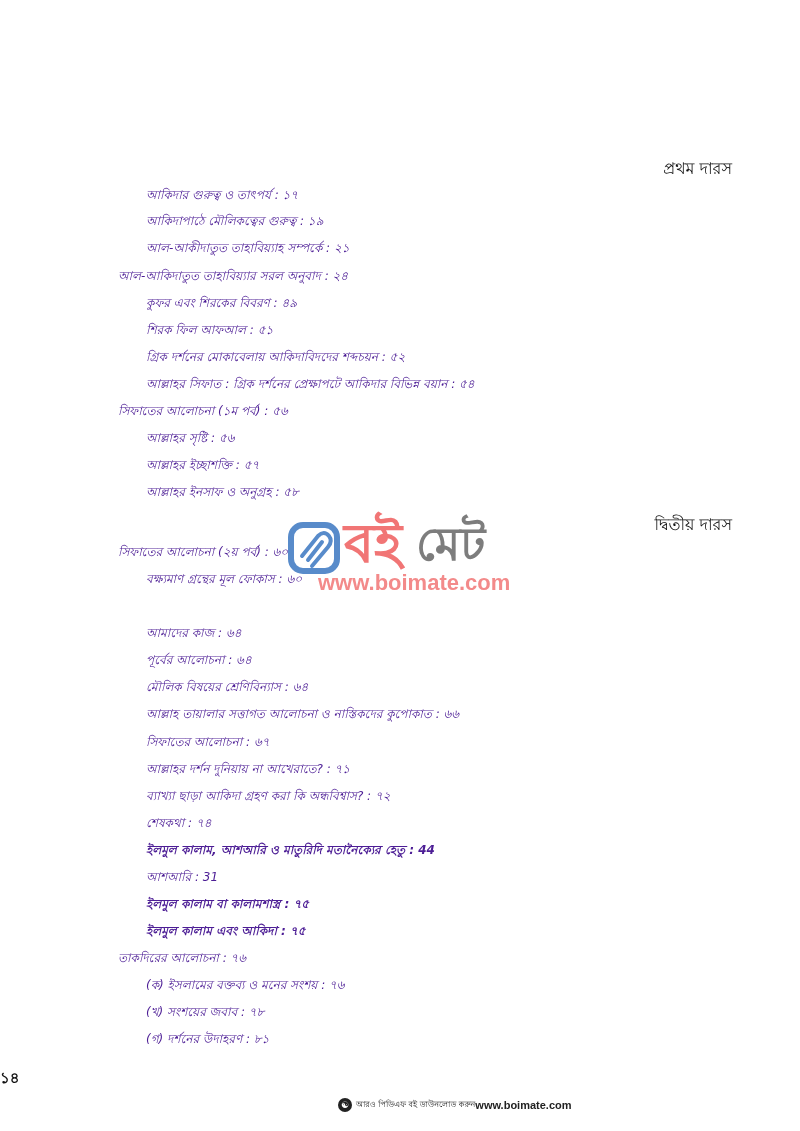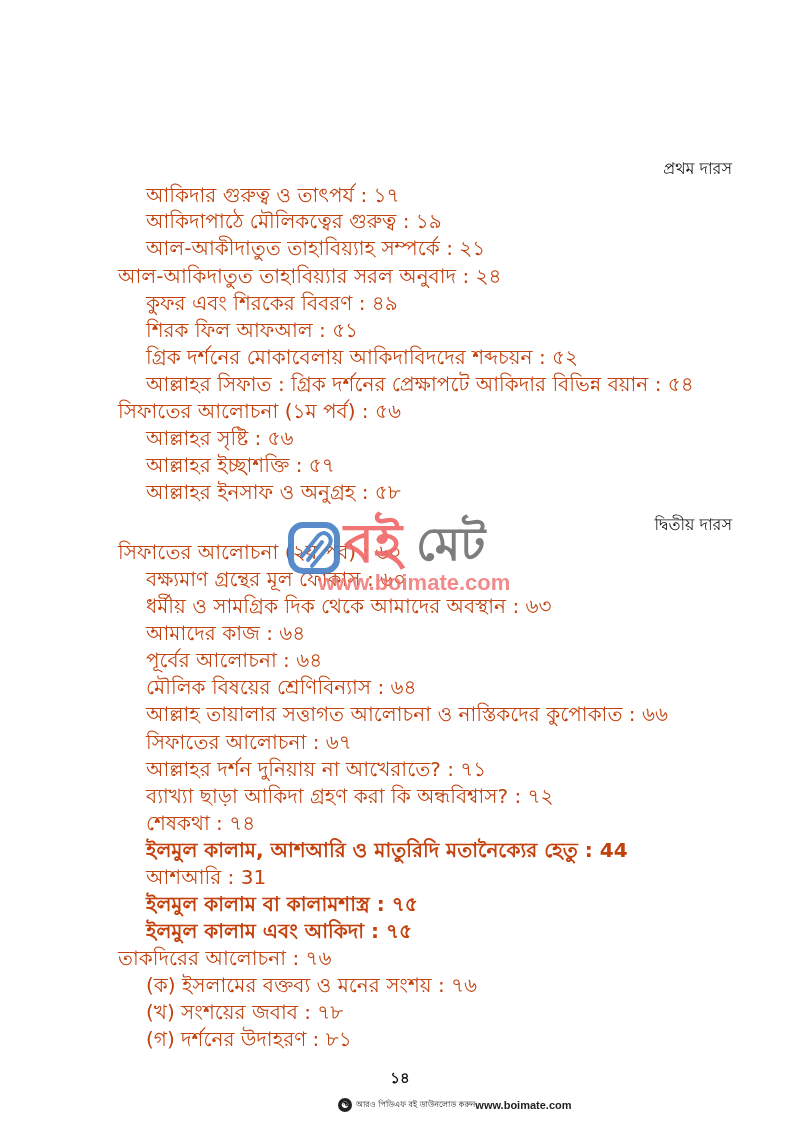--- a/index.html
+++ b/index.html
@@ -1,24 +1,24 @@
 <!DOCTYPE html>
 <html><head>
 <meta charset="utf-8">
 <style>
   html, body { margin: 0; padding: 0; background: #ffffff; }
   body { width: 800px; height: 1131px; position: relative; overflow: hidden;
          font-family: "DejaVu Sans", sans-serif; color: #111111; }
   .page { position: absolute; left: 0; top: 0; width: 800px; height: 1131px; border-radius: 15px; }
   .section-heading { position: absolute; right: 68px; font-size: 16px; line-height: 22px; color: #111; }
-  .toc-line { position: absolute; font-size: 20px; line-height: 22px; white-space: nowrap; color: #c2410c; }
+  .toc-line { position: absolute; font-size: 12px; line-height: 22px; white-space: nowrap; color: #4c1d95; font-style: italic; }
   .lvl1 { left: 118px; }
   .lvl2 { left: 146px; }
   .bold { font-weight: bold; }
-  .page-number { position: absolute; left: 0; width: 800px; top: 1066px; text-align: center; font-size: 15px; font-weight: bold; }
+  .page-number { position: absolute; left: 0; width: 800px; top: 1066px; font-size: 15px; font-weight: bold; }
   .footer-badge { position: absolute; left: 338px; top: 1098px; display: flex; align-items: center; gap: 4px; }
   .footer-logo { width: 14px; height: 14px; border-radius: 50%; background: #222; color: #fff; font-size: 9px; display: flex; align-items: center; justify-content: center; }
   .footer-text { display: flex; flex-direction: row; line-height: 10px; }
   .footer-line1 { font-size: 8px; color: #222; }
   .footer-line2 { font-size: 11px; font-weight: bold; color: #222; font-family: "Liberation Sans", sans-serif; }
   .watermark { position: absolute; left: 288px; top: 520px; width: 240px; height: 90px; pointer-events: none; opacity: 0.92; }
   .wm-icon { position: absolute; left: 0; top: 2px; width: 52px; height: 52px; }
   .wm-boi { position: absolute; left: 56px; top: -6px; font-size: 54px; font-weight: bold; color: #f06a6a; line-height: 60px; }
   .wm-mate { position: absolute; left: 128px; top: -6px; font-size: 46px; font-weight: bold; color: #737373; line-height: 60px; }
   .wm-url { position: absolute; left: 30px; top: 50px; font-size: 22px; font-weight: bold; color: #f06a6a; font-family: "Liberation Sans", sans-serif; opacity: 0.85; }
@@ -40,21 +40,20 @@
   <div class="toc-line lvl2" style="top:373px">আল্লাহর সিফাত : গ্রিক দর্শনের প্রেক্ষাপটে আকিদার বিভিন্ন বয়ান : ৫৪</div>
   <div class="toc-line lvl1" style="top:400px">সিফাতের আলোচনা (১ম পর্ব) : ৫৬</div>
   <div class="toc-line lvl2" style="top:427px">আল্লাহর সৃষ্টি : ৫৬</div>
   <div class="toc-line lvl2" style="top:454px">আল্লাহর ইচ্ছাশক্তি : ৫৭</div>
   <div class="toc-line lvl2" style="top:481px">আল্লাহর ইনসাফ ও অনুগ্রহ : ৫৮</div>
 
   <div class="section-heading" style="top:514px">দ্বিতীয় দারস</div>
 
   <div class="toc-line lvl1" style="top:541px">সিফাতের আলোচনা (২য় পর্ব) : ৬০</div>
   <div class="toc-line lvl2" style="top:568px">বক্ষ্যমাণ গ্রন্থের মূল ফোকাস : ৬০</div>
-  <div class="toc-line lvl2" style="top:595px">ধর্মীয় ও সামগ্রিক দিক থেকে আমাদের অবস্থান : ৬৩</div>
   <div class="toc-line lvl2" style="top:622px">আমাদের কাজ : ৬৪</div>
   <div class="toc-line lvl2" style="top:649px">পূর্বের আলোচনা : ৬৪</div>
   <div class="toc-line lvl2" style="top:676px">মৌলিক বিষয়ের শ্রেণিবিন্যাস : ৬৪</div>
   <div class="toc-line lvl2" style="top:703px">আল্লাহ তায়ালার সত্তাগত আলোচনা ও নাস্তিকদের কুপোকাত : ৬৬</div>
   <div class="toc-line lvl2" style="top:731px">সিফাতের আলোচনা : ৬৭</div>
   <div class="toc-line lvl2" style="top:758px">আল্লাহর দর্শন দুনিয়ায় না আখেরাতে? : ৭১</div>
   <div class="toc-line lvl2" style="top:785px">ব্যাখ্যা ছাড়া আকিদা গ্রহণ করা কি অন্ধবিশ্বাস? : ৭২</div>
   <div class="toc-line lvl2" style="top:812px">শেষকথা : ৭৪</div>
   <div class="toc-line lvl2 bold" style="top:839px">ইলমুল কালাম, আশআরি ও মাতুরিদি মতানৈক্যের হেতু : 44</div>
   <div class="toc-line lvl2" style="top:866px">আশআরি : 31</div>

